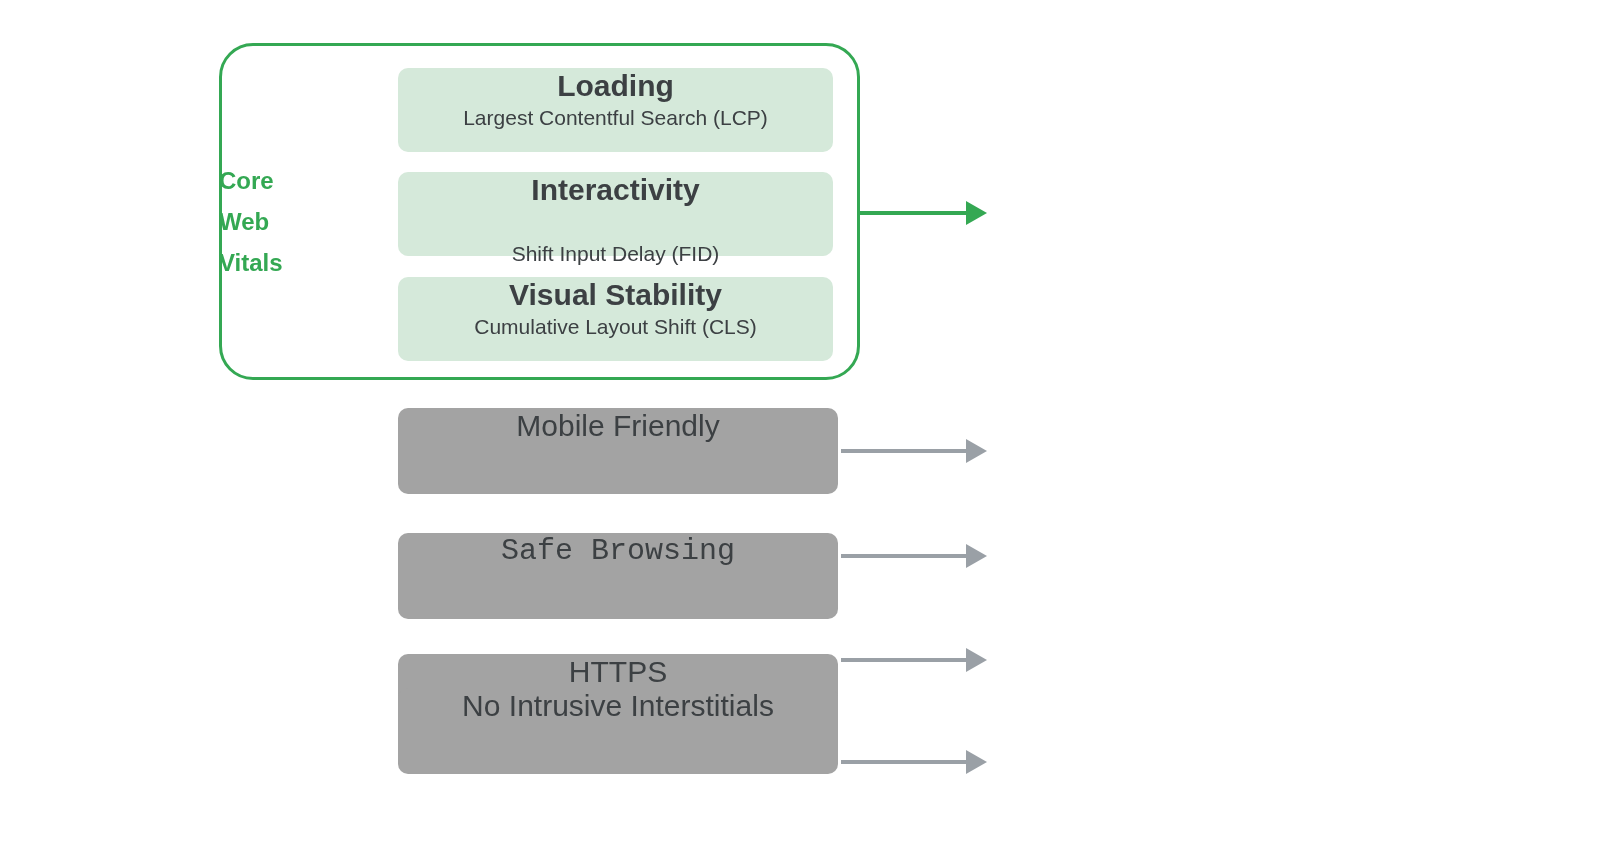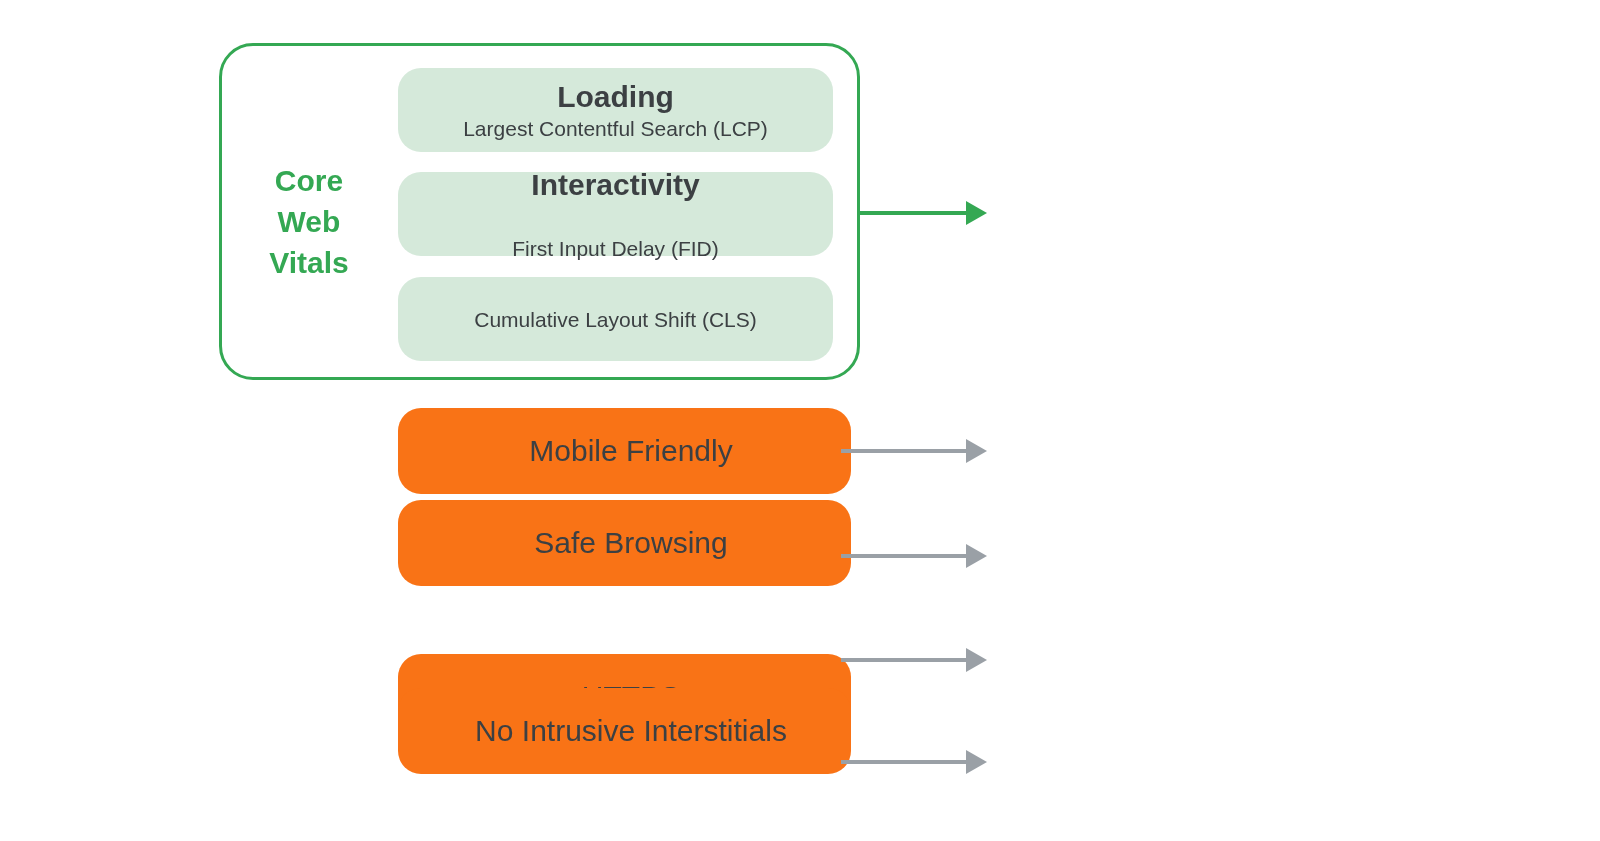--- a/index.html
+++ b/index.html
@@ -24,36 +24,36 @@
     width: 641px; height: 337px;
     border: 3px solid #34A853;
     border-radius: 34px;
     box-sizing: border-box;
     background: #ffffff;
   }
   .cwv-label {
     position: absolute;
     left: 219px; top: 160px;
     width: 180px;
-    text-align: center;
-    font-size: 30px;
+    text-align: left;
+    font-size: 24px;
     line-height: 41px;
     font-weight: 700;
     color: #34A853;
     white-space: pre-line;
   }
   .pill {
     position: absolute;
     left: 398px;
     width: 435px;
-    border-radius: 23px;
+    border-radius: 10px;
     display: flex;
     flex-direction: column;
     align-items: center;
-    justify-content: center;
+    justify-content: flex-start;
     text-align: center;
   }
   .pill.green {
     background: #D5E9DA;
     height: 84px;
   }
   .pill-title {
     font-size: 30px;
     line-height: 36px;
     font-weight: 600;
@@ -64,33 +64,32 @@
     line-height: 27px;
     font-weight: 400;
     color: #3C4043;
   }
   #cwv-pill-0 { top: 68px; }
   #cwv-pill-1 { top: 172px; gap: 32px; }
   #cwv-pill-2 { top: 277px; }
 
   
   .pill.gray {
-    background: #f97316;
+    background: #a3a3a3;
     width: 440px;
     height: 86px;
-    padding-left: 13px;
   }
   .pill-label {
     font-size: 30px;
     line-height: 36px;
     font-weight: 400;
     color: #3C4043;
   }
   #sig-pill-0 { top: 408px; }
-  #sig-pill-1 { top: 500px; }
+  #sig-pill-1 { top: 533px; font-family: Liberation Mono, monospace; }
   #sig-pill-2 { top: 654px; }
   #sig-pill-3 { top: 688px; }
 
   
   .target-box {
     position: absolute;
     left: 997px; top: 43px;
     width: 358px; height: 763px;
     background: #3B81EE;
     border-radius: 24px;
@@ -148,24 +147,25 @@
 Web
 Vitals</div>
 
   <div class="pill green" id="cwv-pill-0">
     <div class="pill-title">Loading</div>
     <div class="pill-sub">Largest Contentful Search (LCP)</div>
   </div>
 
   <div class="pill green" id="cwv-pill-1">
     <div class="pill-title">Interactivity</div>
-    <div class="pill-sub">First Input Delay (FID)</div>
+    <div class="pill-sub">Shift Input Delay (FID)</div>
   </div>
 
   <div class="pill green" id="cwv-pill-2">
+    <div class="pill-title">Visual Stability</div>
     <div class="pill-sub">Cumulative Layout Shift (CLS)</div>
   </div>
 
   <div class="pill gray" id="sig-pill-0">
     <div class="pill-label">Mobile Friendly</div>
   </div>
 
   <div class="pill gray" id="sig-pill-1">
     <div class="pill-label">Safe Browsing</div>
   </div>

